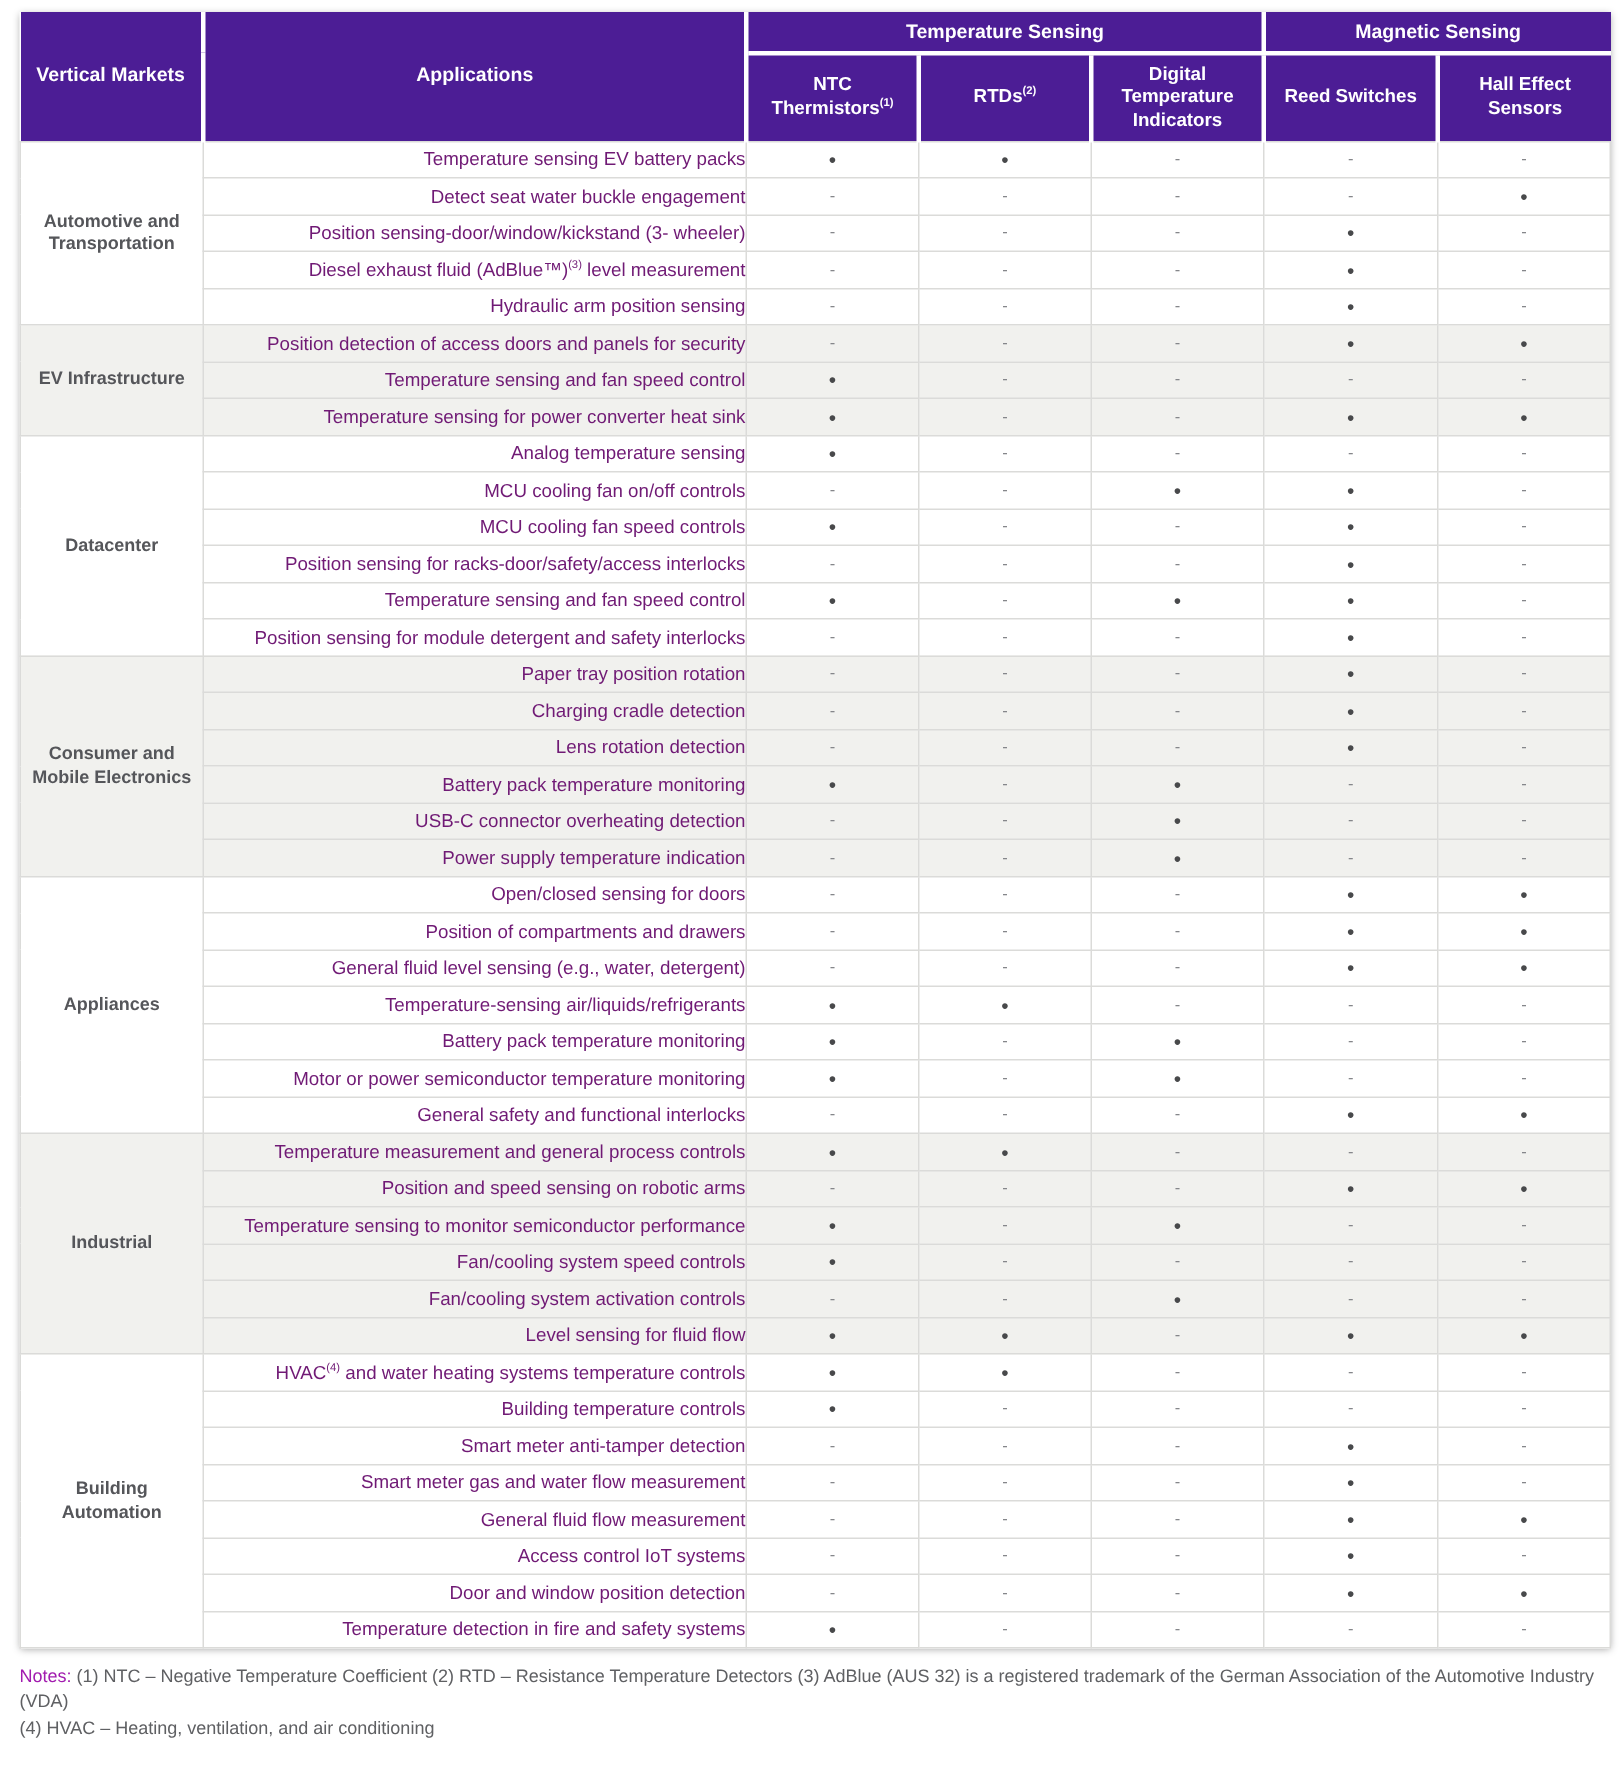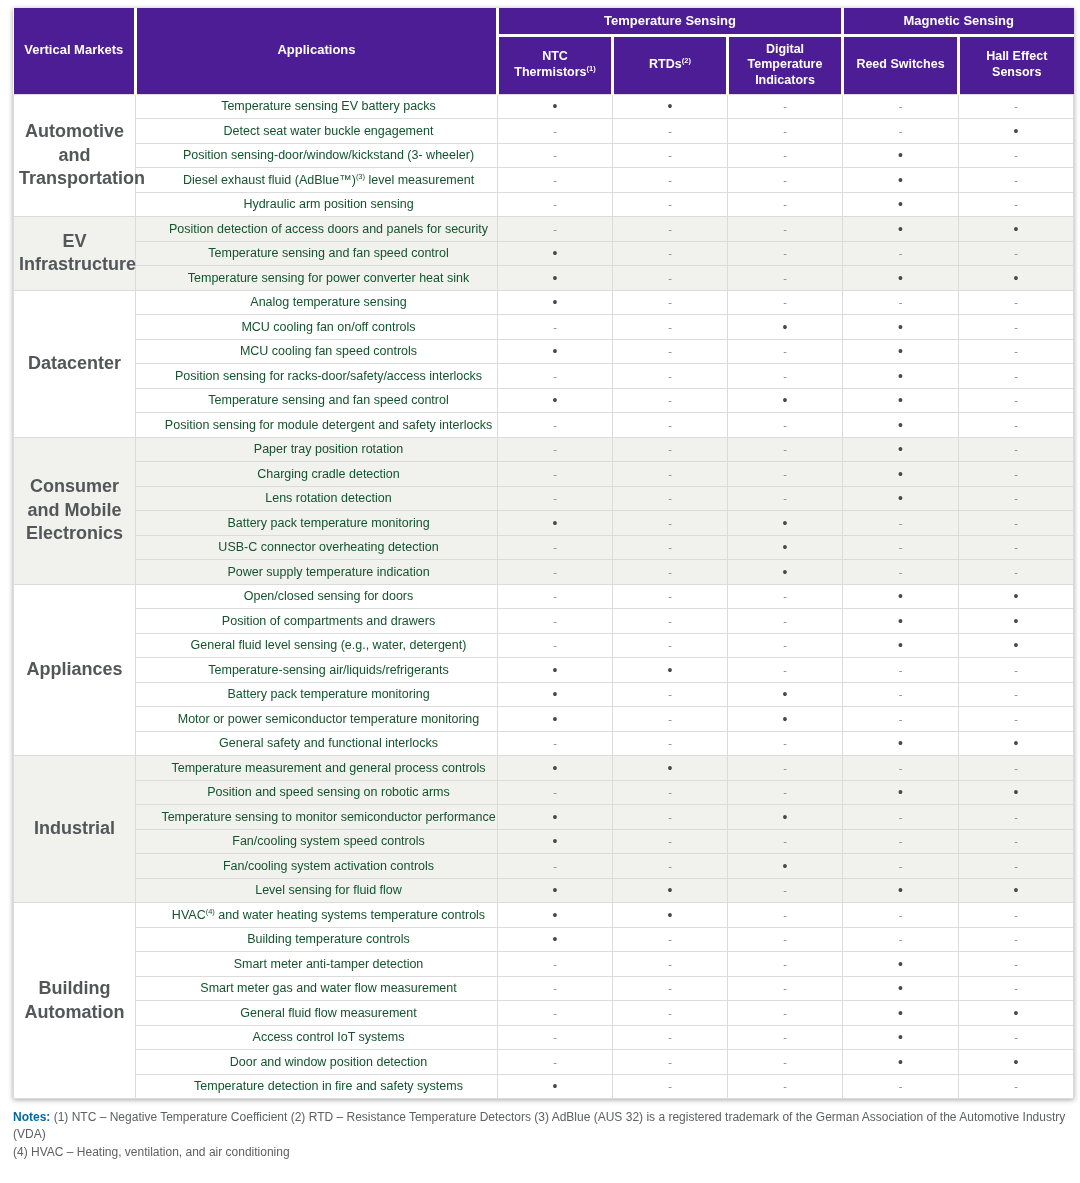--- a/index.html
+++ b/index.html
@@ -43,42 +43,42 @@
     height: 24.5px;
     padding: 0;
     vertical-align: middle;
     background: #ffffff;
   }
   tbody tr.shade td { background: #F1F1EE; }
   td.market {
     text-align: center;
     font-weight: bold;
     color: #55565A;
-    font-size: 18px;
+    font-size: 12px;
     line-height: 1.3;
     padding: 0 5px;
   }
   td.app {
-    text-align: center;
-    color: #14532d;
+    text-align: right;
+    color: #701a75;
     font-size: 12.5px;
     padding-left: 24px;
   }
   td.app sup { font-size: 7.5px; line-height: 0; }
   td.val { text-align: center; }
   td.val.dot { color: #48494B; font-size: 14px; }
   td.val.dash { color: #85868A; font-size: 11px; }
   
   .notes {
     margin: 10px 0 0 0;
     font-size: 12px;
     line-height: 1.45;
     color: #5F6063;
   }
-  .notes .notes-label { color: #0369a1; font-weight: bold; }
+  .notes .notes-label { color: #a21caf; font-weight: normal; }
 </style>
 </head>
 <body>
 
 <div class="page">
   <table class="matrix">
     <colgroup>
       <col style="width:122px">
       <col style="width:362px">
       <col style="width:115px">

